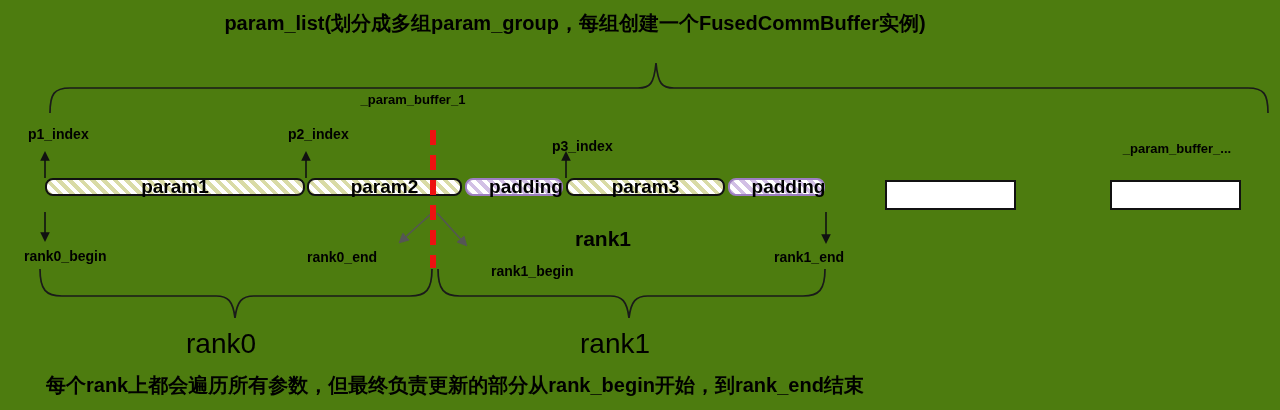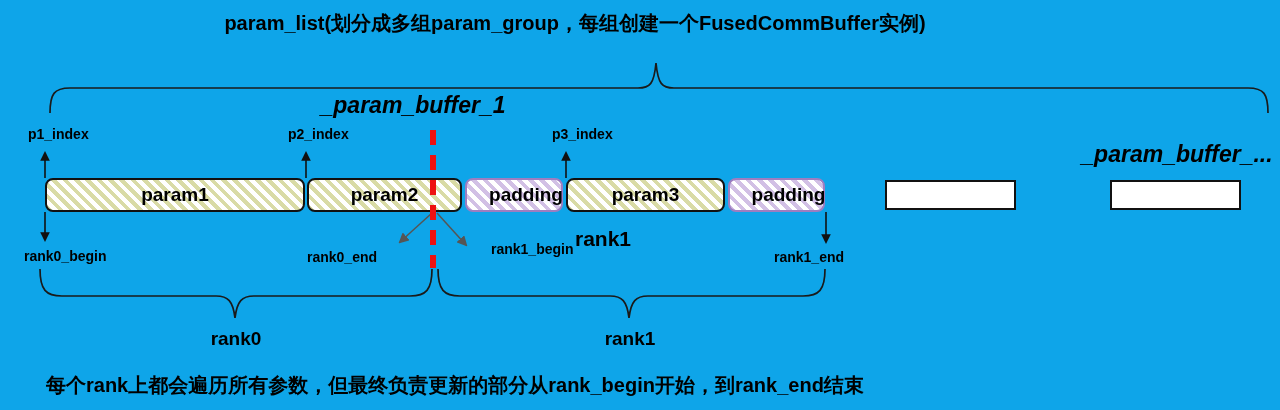--- a/index.html
+++ b/index.html
@@ -1,35 +1,35 @@
 <!DOCTYPE html>
 <html><head>
 <meta charset="utf-8">
 <style>
   * { margin:0; padding:0; box-sizing:border-box; }
   html,body { background:#ffffff; }
   .canvas {
-    position:relative; width:1280px; height:410px; background:#0ea5e9;
+    position:relative; width:1280px; height:410px; background:#4d7c0f;
     font-family:"Liberation Sans", sans-serif; color:#000; overflow:hidden;
   }
   .abs { position:absolute; }
   .title {
     left:0; top:10px; width:1150px; text-align:center;
     font-size:20px; font-weight:bold; white-space:nowrap;
   }
-  .buf-label { font-size:23px; font-weight:bold; text-align:center; white-space:nowrap;font-style:italic; }
+  .buf-label { font-size:13px; font-weight:bold; text-align:center; white-space:nowrap; }
   .idx-label { font-size:14px; font-weight:bold; white-space:nowrap; }
   .rank-marker { font-size:14px; font-weight:bold; white-space:nowrap; }
   .rank-inline { font-size:21px; font-weight:bold; white-space:nowrap; }
-  .brace-label { font-size:19px; font-weight:bold; text-align:center; }
+  .brace-label { font-size:28px; font-weight:normal; }
   .footer {
     left:10px; top:372px; font-size:20px; font-weight:bold; white-space:nowrap;margin-left:36px;
   }
   .seg {
-    position:absolute; top:178px; height:34px; border-radius:8px;
+    position:absolute; top:178px; height:18px; border-radius:8px;
     display:flex; align-items:center; justify-content:center;
     font-size:19px; font-weight:bold;
   }
   .seg.param {
     border:2.5px solid #111111;
     background:repeating-linear-gradient(45deg,#d9dba6 0 4px,#ffffff 4px 8px);
   }
   .seg.padding {
     border:2.5px solid #9d7ec0;
     background:repeating-linear-gradient(45deg,#d2c0e5 0 4px,#ffffff 4px 8px);
@@ -45,21 +45,21 @@
 <body>
 
 <div class="canvas">
 
   <div class="abs title">param_list(划分成多组param_group，每组创建一个FusedCommBuffer实例)</div>
 
   <div class="abs buf-label" style="left:263px; top:92px; width:300px;">_param_buffer_1</div>
 
   <div class="abs idx-label" style="left:28px;  top:126px;">p1_index</div>
   <div class="abs idx-label" style="left:288px; top:126px;">p2_index</div>
-  <div class="abs idx-label" style="left:552px; top:126px;">p3_index</div>
+  <div class="abs idx-label" style="left:552px; top:138px;">p3_index</div>
 
   <div class="seg param" style="left:45px;  width:260px;">
     <span>param1</span>
   </div>
   <div class="seg param" style="left:307px; width:155px;">
     <span>param2</span>
   </div>
   <div class="seg padding" style="left:465px; width:98px;">
     <span>padding</span>
   </div>
@@ -70,21 +70,21 @@
     <span>padding</span>
   </div>
 
   <div class="empty-box" style="left:885px;"></div>
 
   <div class="abs buf-label" style="left:1072px; top:141px; width:210px;">_param_buffer_...</div>
   <div class="empty-box" style="left:1110px;"></div>
 
   <div class="abs rank-marker" style="left:24px;  top:248px;">rank0_begin</div>
   <div class="abs rank-marker" style="left:307px; top:249px;">rank0_end</div>
-  <div class="abs rank-marker" style="left:491px; top:241px;">rank1_begin</div>
+  <div class="abs rank-marker" style="left:491px; top:263px;">rank1_begin</div>
   <div class="abs rank-marker" style="left:774px; top:249px;">rank1_end</div>
   <div class="abs rank-inline" style="left:575px; top:227px;">rank1</div>
 
   <div class="abs brace-label" style="left:186px; top:328px; width:100px;">rank0</div>
   <div class="abs brace-label" style="left:580px; top:328px; width:100px;">rank1</div>
 
   <div class="abs footer">每个rank上都会遍历所有参数，但最终负责更新的部分从rank_begin开始，到rank_end结束</div>
 
   <svg class="overlay" width="1280" height="410" viewBox="0 0 1280 410">
     <defs>

